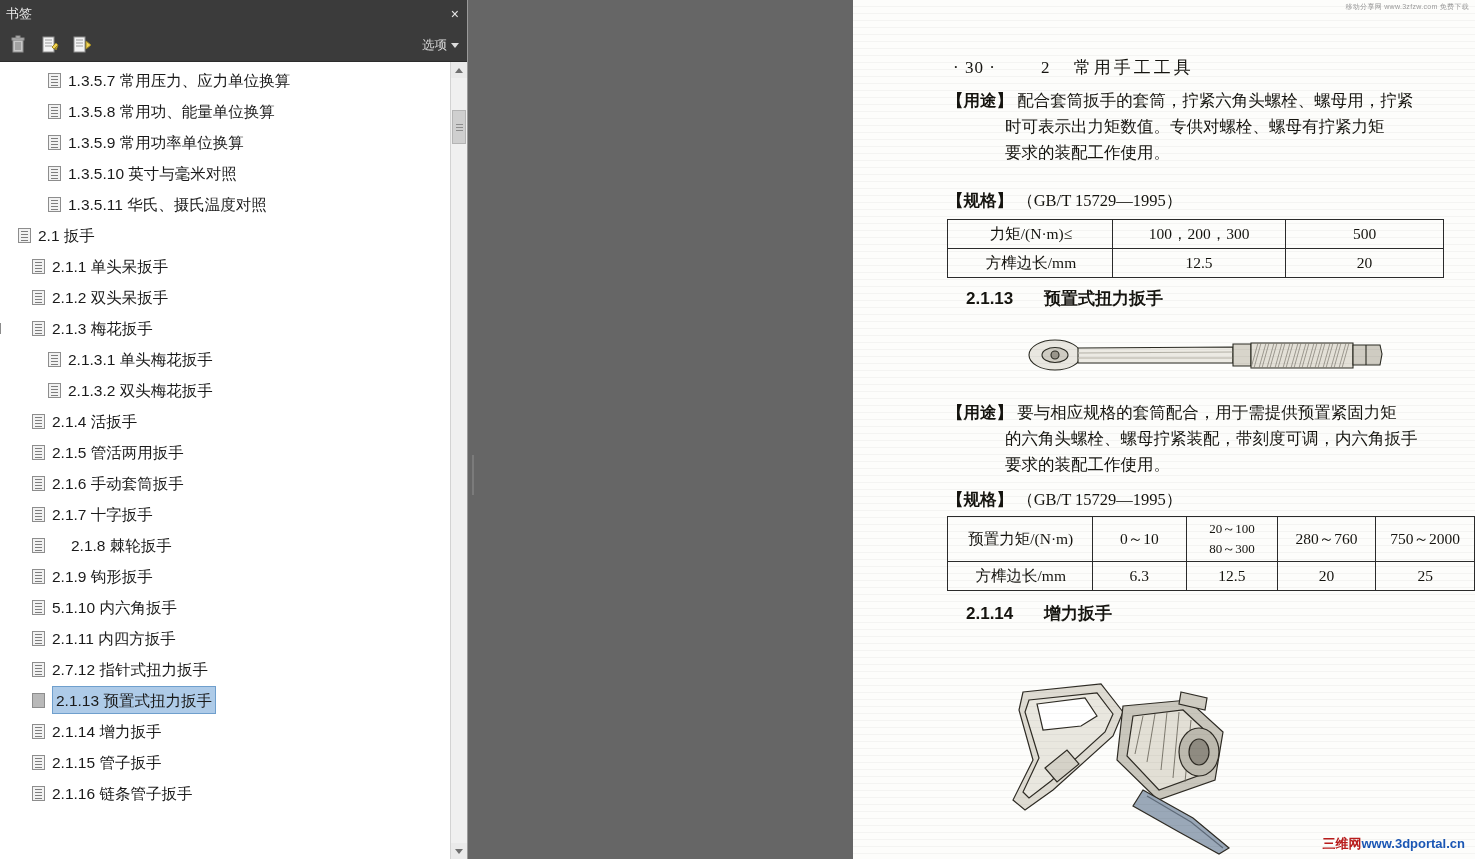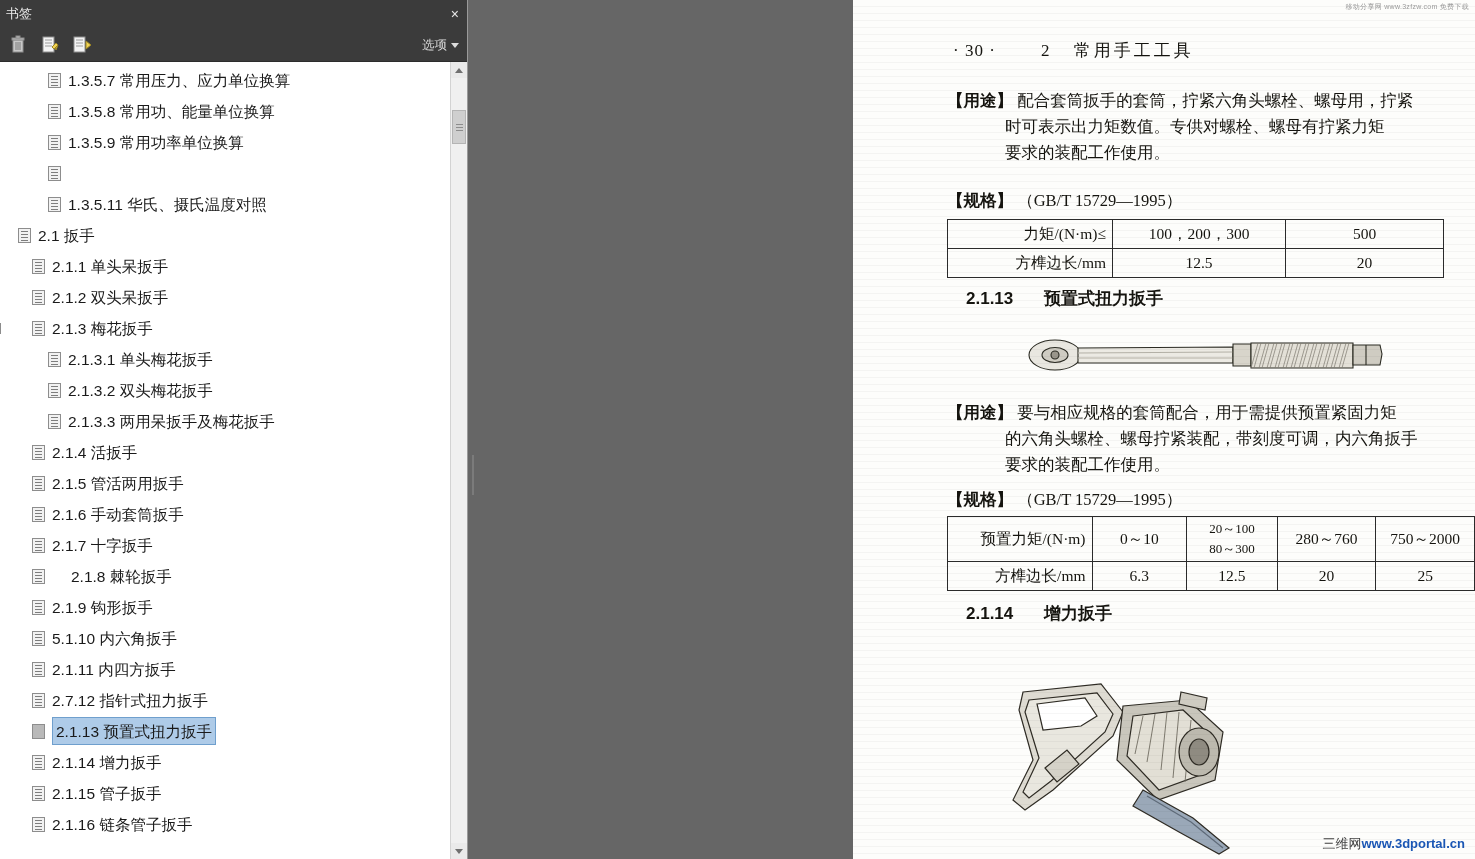--- a/index.html
+++ b/index.html
@@ -247,21 +247,21 @@
     right: 6px;
     top: 2px;
     font-size: 7px;
     color: #9a9a9a;
     letter-spacing: .3px;
     font-family: "Liberation Sans", sans-serif;
   }
   .running-head {
     position: absolute;
     left: 100px;
-    top: 39px;
+    top: 56px;
     font-size: 17px;
     letter-spacing: 1px;
   }
   .running-head .chapnum { margin-right: 18px; }
   .running-head .chaptitle { letter-spacing: 3px; }
 
   .blk { position: absolute; font-size: 16.5px; line-height: 26px; }
   .tag { font-weight: bold; }
 
   .usage1 { left: 94px; top: 88px; width: 470px; }
@@ -275,21 +275,21 @@
     font-family: "Liberation Serif", "DejaVu Serif", serif;
   }
   table.scan td {
     border: 1px solid #2b2b2b;
     text-align: center;
     padding: 2px 6px;
     height: 24px;
     color: #15140f;
   }
   table.scan td.left {
-    text-align: right;
+    text-align: center;
     padding-left: 8px;
   }
   .tbl1 { left: 94px; top: 219px; }
   .tbl1 td.c0 { width: 150px; }
   .tbl1 td.c1 { width: 160px; }
   .tbl1 td.c2 { width: 145px; }
 
   .sec-heading {
     position: absolute;
     font-weight: bold;
@@ -313,21 +313,21 @@
   .tbl2 td.c4 { width: 86px; }
   .tbl2 .stack { line-height: 20px; font-size: 13px; }
 
   .page-watermark-bottom {
     position: absolute;
     right: 10px;
     bottom: 6px;
     font-size: 13px;
     font-family: "Liberation Sans", sans-serif;
   }
-  .wm-red { color: #404040; font-weight: normal; text-align: center; }
+  .wm-red { color: #b91c1c; font-weight: bold; text-align: center; }
   .wm-blue { color: #1b57b5; font-weight: bold; }
 
   
   .illus1 { position: absolute; left: 155px; top: 332px; width: 400px; height: 58px; }
   .illus2 { position: absolute; left: 140px; top: 640px; width: 420px; height: 215px; }
   .scanline {
     position: absolute;
     left: 0; right: 0;
     height: 1px;
     background: rgba(0,0,0,0.035);
@@ -378,29 +378,28 @@
       <div class="bm-options">
         <span>选项</span><span class="caret"></span>
       </div>
     </div>
 
     <div class="bm-tree">
       <div class="tree-inner" id="tree-inner">
           <div class="node"><span class="bmicon" style="left: 48px;"></span><span class="label" style="margin-left: 68px;">1.3.5.7   常用压力、应力单位换算</span></div>
           <div class="node"><span class="bmicon" style="left: 48px;"></span><span class="label" style="margin-left: 68px;">1.3.5.8   常用功、能量单位换算</span></div>
           <div class="node"><span class="bmicon" style="left: 48px;"></span><span class="label" style="margin-left: 68px;">1.3.5.9   常用功率单位换算</span></div>
-          <div class="node"><span class="bmicon" style="left: 48px;"></span></div>
+          <div class="node"><span class="bmicon" style="left: 48px;"></span><span class="label" style="margin-left: 68px;">1.3.5.10   英寸与毫米对照</span></div>
           <div class="node"><span class="bmicon" style="left: 48px;"></span><span class="label" style="margin-left: 68px;">1.3.5.11   华氏、摄氏温度对照</span></div>
           <div class="node"><span class="bmicon" style="left: 18px;"></span><span class="label" style="margin-left: 38px;">2.1    扳手</span></div>
           <div class="node"><span class="bmicon" style="left: 32px;"></span><span class="label" style="margin-left: 52px;">2.1.1   单头呆扳手</span></div>
           <div class="node"><span class="bmicon" style="left: 32px;"></span><span class="label" style="margin-left: 52px;">2.1.2   双头呆扳手</span></div>
           <div class="node"><span class="twisty" style="left: -10px;"></span><span class="bmicon" style="left: 32px;"></span><span class="label" style="margin-left: 52px;">2.1.3   梅花扳手</span></div>
           <div class="node"><span class="bmicon" style="left: 48px;"></span><span class="label" style="margin-left: 68px;">2.1.3.1   单头梅花扳手</span></div>
           <div class="node"><span class="bmicon" style="left: 48px;"></span><span class="label" style="margin-left: 68px;">2.1.3.2   双头梅花扳手</span></div>
-          <div class="node"><span class="bmicon" style="left: 48px;"></span><span class="label" style="margin-left: 68px;">2.1.3.3   两用呆扳手及梅花扳手</span></div>
           <div class="node"><span class="bmicon" style="left: 32px;"></span><span class="label" style="margin-left: 52px;">2.1.4   活扳手</span></div>
           <div class="node"><span class="bmicon" style="left: 32px;"></span><span class="label" style="margin-left: 52px;">2.1.5   管活两用扳手</span></div>
           <div class="node"><span class="bmicon" style="left: 32px;"></span><span class="label" style="margin-left: 52px;">2.1.6   手动套筒扳手</span></div>
           <div class="node"><span class="bmicon" style="left: 32px;"></span><span class="label" style="margin-left: 52px;">2.1.7   十字扳手</span></div>
           <div class="node"><span class="bmicon" style="left: 32px;"></span><span class="label" style="margin-left: 71px;">2.1.8   棘轮扳手</span></div>
           <div class="node"><span class="bmicon" style="left: 32px;"></span><span class="label" style="margin-left: 52px;">2.1.9   钩形扳手</span></div>
           <div class="node"><span class="bmicon" style="left: 32px;"></span><span class="label" style="margin-left: 52px;">5.1.10   内六角扳手</span></div>
           <div class="node"><span class="bmicon" style="left: 32px;"></span><span class="label" style="margin-left: 52px;">2.1.11   内四方扳手</span></div>
           <div class="node"><span class="bmicon" style="left: 32px;"></span><span class="label" style="margin-left: 52px;">2.7.12   指针式扭力扳手</span></div>
           <div class="node sel"><span class="bmicon plain" style="left: 32px;"></span><span class="label" style="margin-left: 52px;">2.1.13   预置式扭力扳手</span></div>

